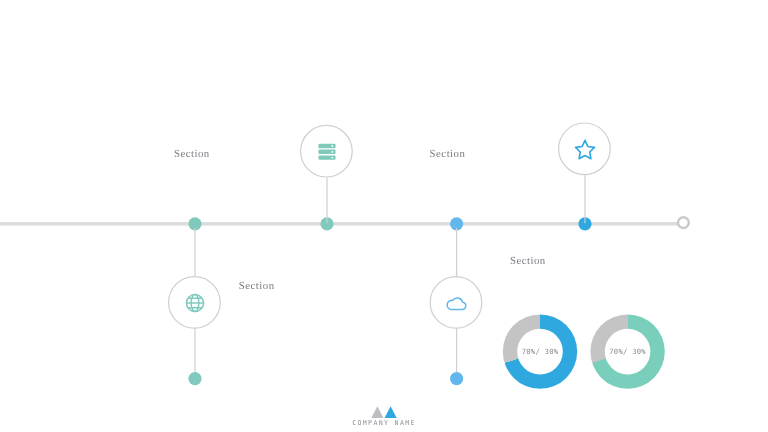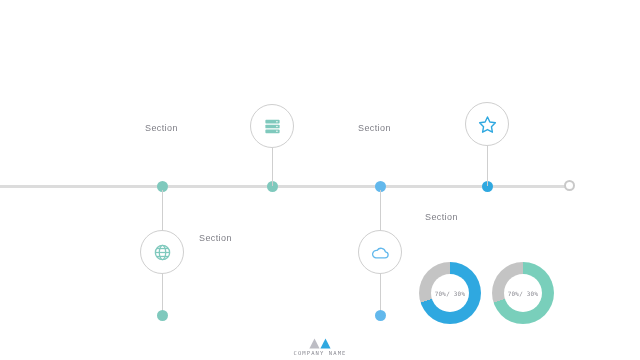--- a/index.html
+++ b/index.html
@@ -78,21 +78,21 @@
     box-sizing: border-box;
     display: flex;
     align-items: center;
     justify-content: center;
   }
   .bubble svg { display: block; }
 
   
   .section-label {
     position: absolute;
-    font-family: Liberation Sans, sans-serif;
+    font-family: Liberation Serif, serif;
     font-size: 9px;
     letter-spacing: 0.4px;
     color: #7d7d85;
     white-space: nowrap;
   }
 
   
   .donut {
     position: absolute;
     width: 62px;

